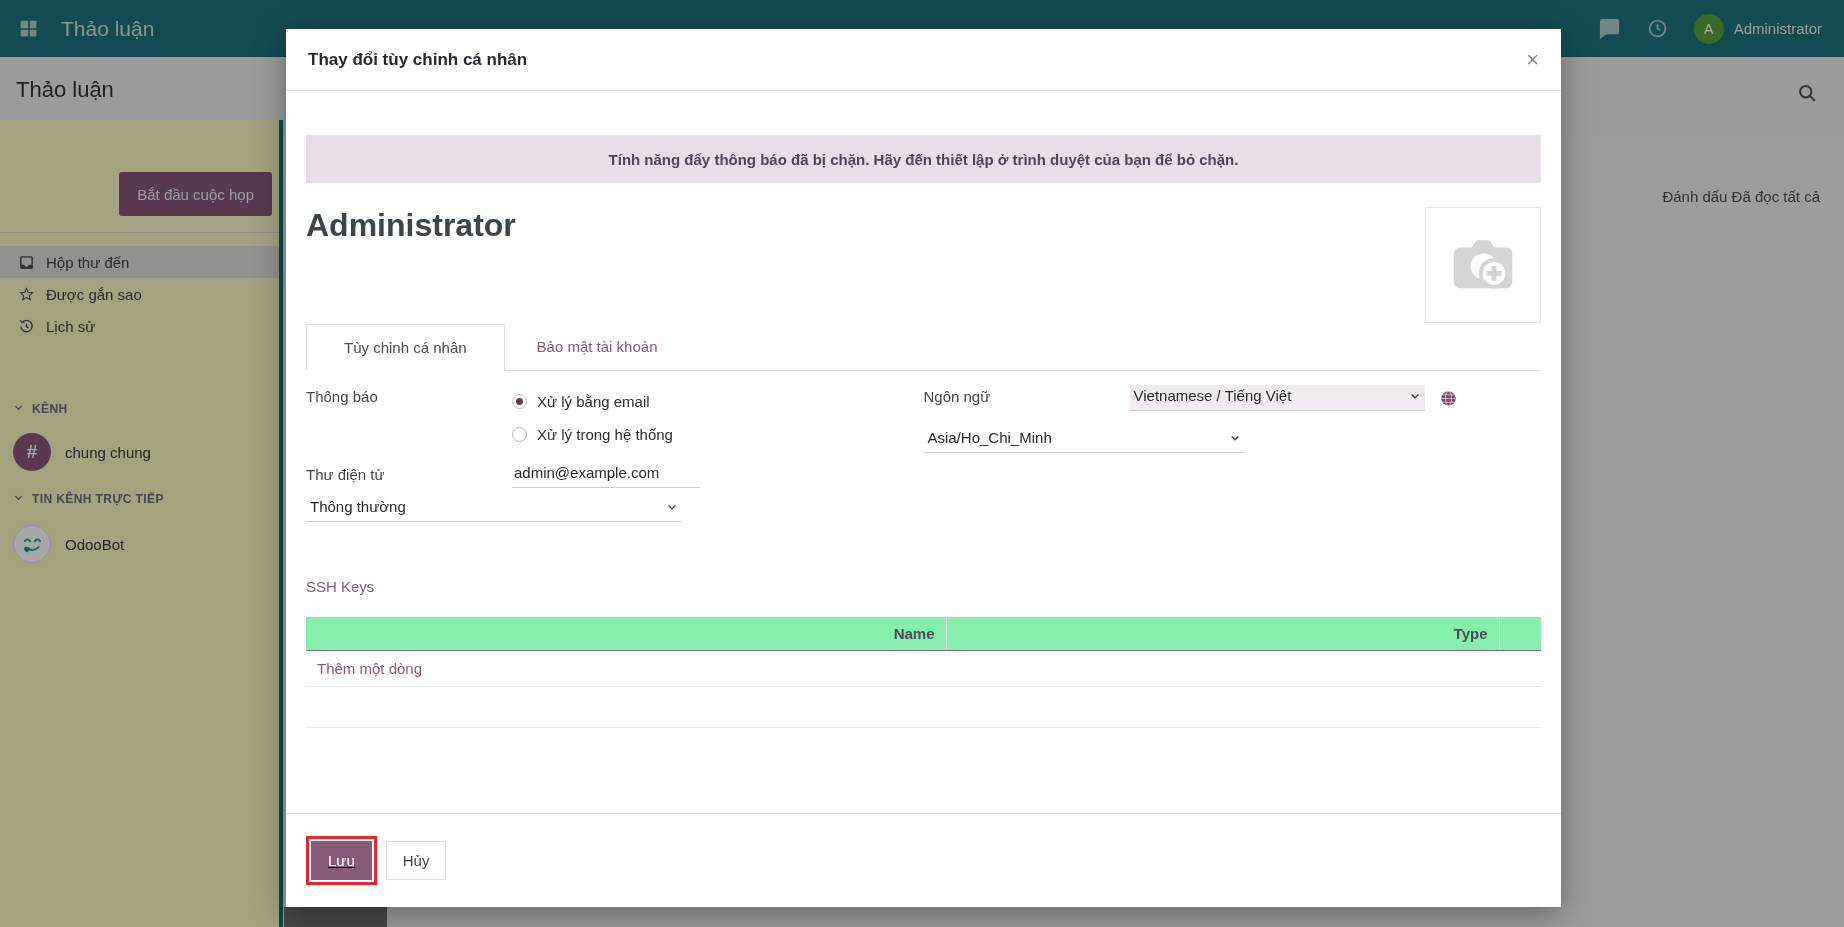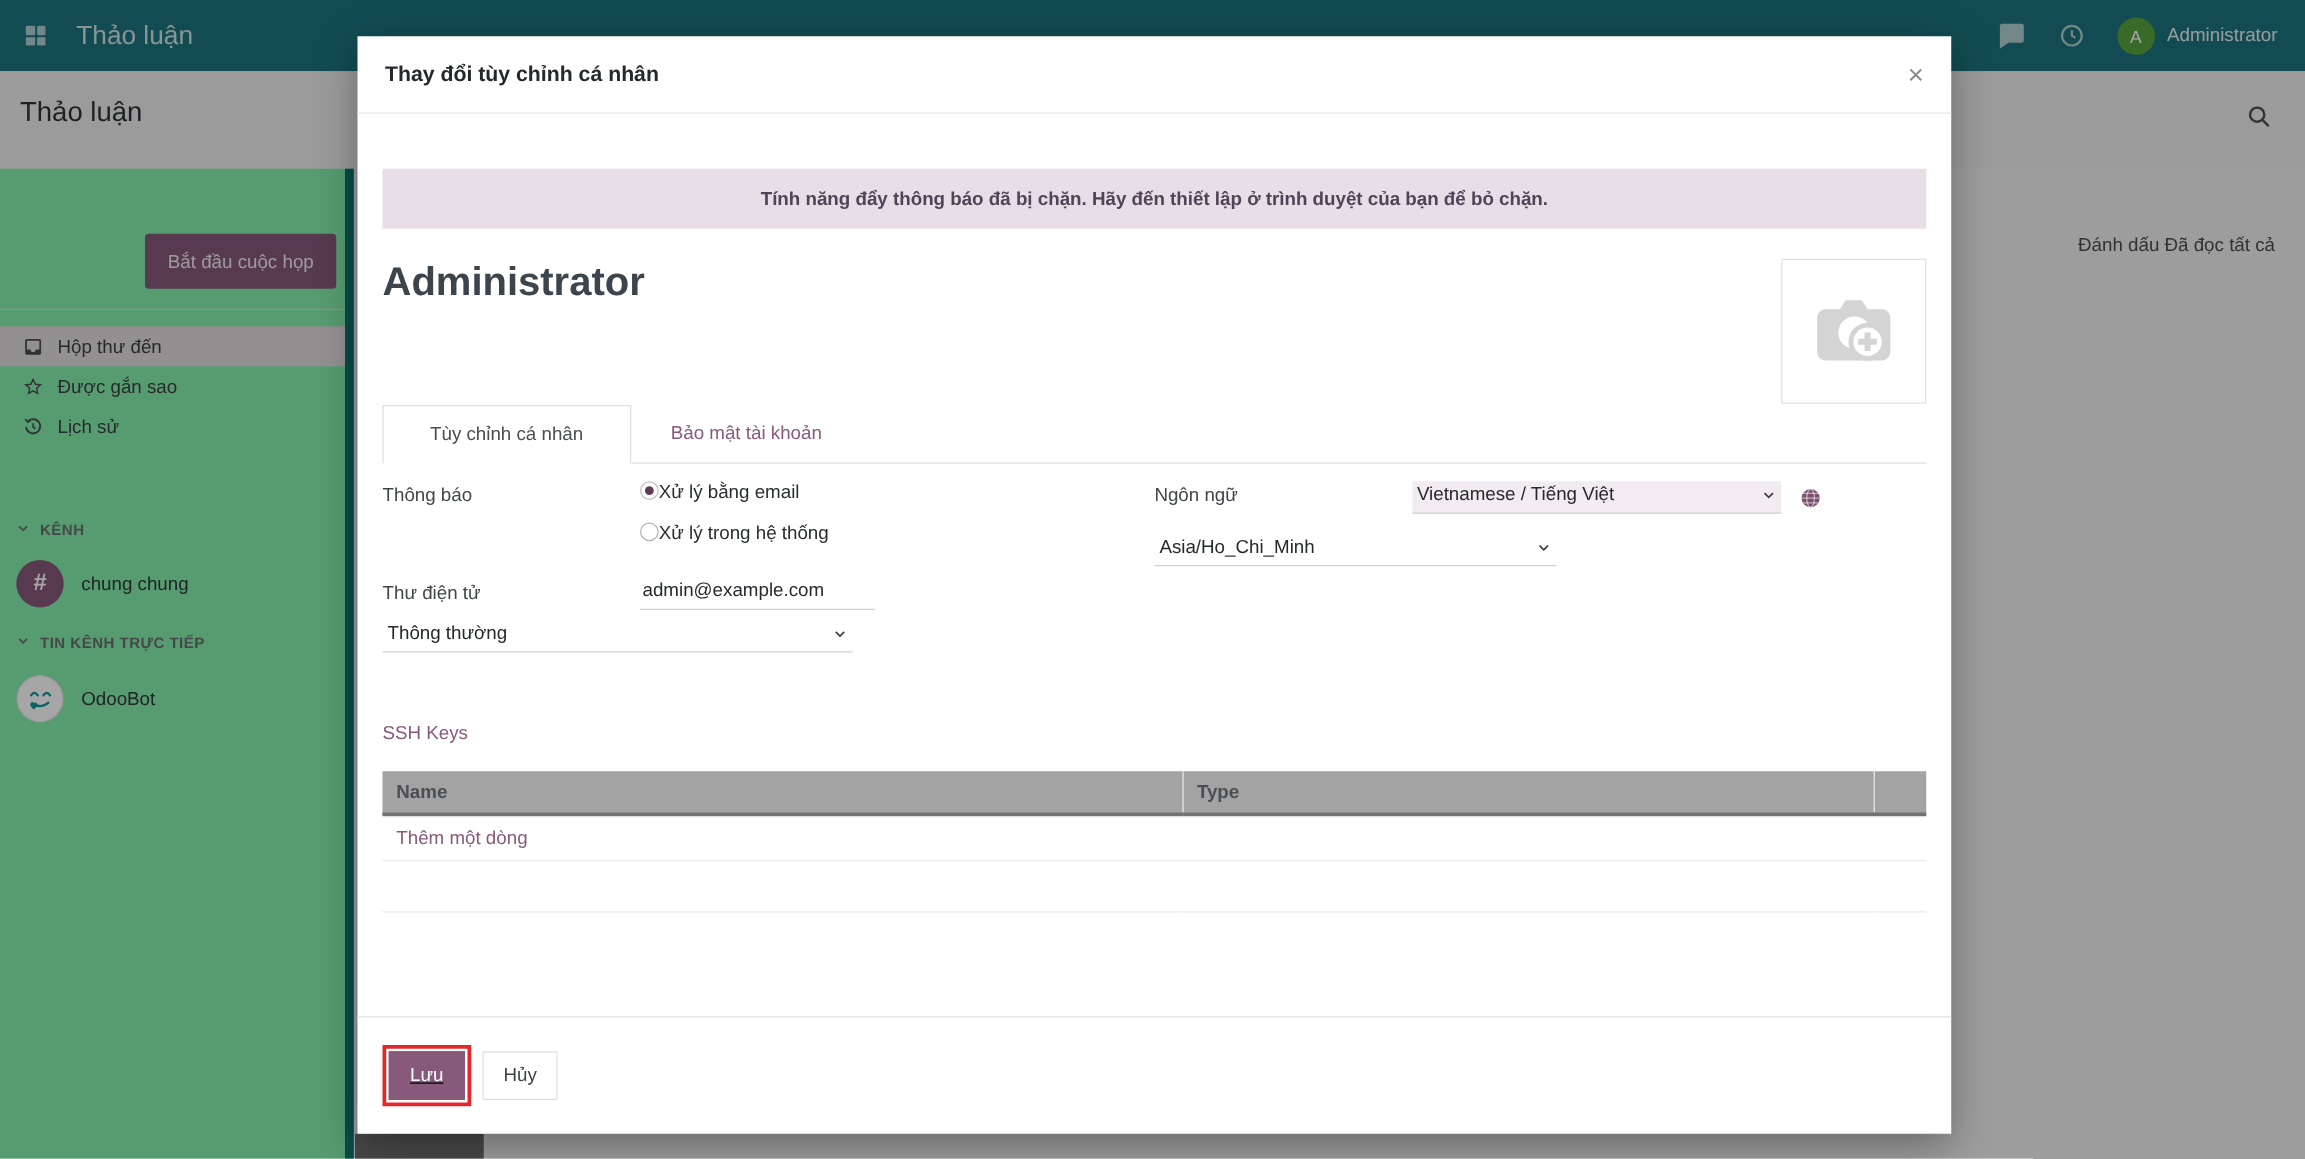--- a/index.html
+++ b/index.html
@@ -24,22 +24,22 @@
     width:30px; height:30px; border-radius:50%; background:#58a33d;
     color:#fff; font-size:14px; display:flex; align-items:center; justify-content:center;
   }
   .user-name { font-size:15px; color:rgba(255,255,255,.9); }
 
   .control-row { position:absolute; top:57px; left:0; right:0; height:78px; background:#f0efef; }
   .breadcrumb { position:absolute; left:16px; top:20px; font-size:22px; font-weight:400; color:#2e3237; }
   .search-btn { position:absolute; right:26px; top:26px; color:#4c4f54; }
 
   .sidebar {
-    position:absolute; top:135px; left:0; width:283px; bottom:0;
-    background:#86efac; border-right:7px solid #0f766e;
+    position:absolute; top:120px; left:0; width:283px; bottom:0;
+    background:#fef9c3; border-right:4px solid #0f766e;
   }
   .main-area { position:absolute; top:135px; left:284px; right:0; bottom:0; background:#f2f1f1; }
   .mark-read { position:absolute; top:53px; right:24px; font-size:15px; color:#4a4d52; }
   .dark-strip { position:absolute; left:284px; bottom:0; width:103px; height:20px; background:#6f6f6f; }
 
   .start-meeting {
     position:absolute; top:52px; right:7px; height:44px; padding:0 18px;
     background:#875A7B; color:#f3ecf1; border:none; border-radius:3px; font-size:15px;
     font-family:inherit;
   }
@@ -81,41 +81,41 @@
   .tabs { display:flex; align-items:flex-end; border-bottom:1px solid #dde0e3; margin-top:0; }
   .tab { height:47px; display:flex; align-items:center; font-size:15px; }
   .tab.active { padding:0 37px; border:1px solid #dde0e3; border-bottom:1px solid #fff; margin-bottom:-1px;
                 color:#4a4d52; background:#fff; }
   .tab.link { padding:0 32px; color:#875A7B; }
 
   .form { margin-top:14px; display:flex; }
   .fcol { width:50%; }
   .frow { display:flex; }
   .flabel { flex:0 0 206px; font-size:15px; color:#42464b; padding-top:3px; }
-  .radio-line { height:33px; display:flex; gap:0; }
+  .radio-line { height:33px; display:flex; align-items:center; gap:10px; }
   .radio { width:15px; height:15px; border-radius:50%; border:1px solid #b5b5b5; background:#fff;
            display:flex; align-items:center; justify-content:center; }
   .radio.checked { border-color:#c7bcc4; }
   .radio.checked::after { content:""; width:7px; height:7px; border-radius:50%; background:#5e3b55; }
   .radio-text { font-size:15px; color:#2a2d31; }
   .text-input { width:188px; border:none; border-bottom:1px solid #d0d0d0; background:transparent;
                 font-size:15px; color:#26292d; padding:1px 2px 6px; font-family:inherit; }
   .select { border-bottom:1px solid #cfcfcf; display:flex; align-items:center;
             font-size:15px; color:#26292d; padding:2px 4px 6px; }
   .select .chev { margin-left:auto; color:#3a3d41; display:flex; }
   .sel-chatter { width:376px; margin-top:8px; }
   .sel-lang { width:295px; background:#f2ebf2; }
   .sel-tz { width:321px; margin-top:16px; }
   .email-row { margin-top:12px; }
   .globe { margin-left:15px; display:flex; align-items:center; }
 
   .ssh-heading { margin-top:56px; font-size:15px; color:#875A7B; }
   .ssh-table { margin-top:22px; width:100%; border-collapse:collapse; }
-  .ssh-table th { background:#a3a3a3; font-size:15px; font-weight:700; color:#4b4e52; text-align:left;
-                  padding:8px 11px; border-bottom:3px solid #737373; }
+  .ssh-table th { background:#86efac; font-size:15px; font-weight:700; color:#4b4e52; text-align:right;
+                  padding:8px 11px; border-bottom:1px solid #737373; }
   .ssh-table th + th { border-left:1px solid #e0e0e0; }
   .ssh-table .col-name { width:640px; }
   .ssh-table .col-action { width:42px; }
   .ssh-table td { font-size:15px; color:#2b2e32; padding:10px 11px; background:#fbfbfb; border-bottom:1px solid #e9e9e9; }
   .ssh-table .add-line td { background:#fff; color:#875A7B; padding:9px 11px; }
   .ssh-table .empty-row td { background:#fff; height:41px; padding:0; }
   .trash-btn { background:none; border:none; display:flex; margin-left:auto; color:#44474b; cursor:default; }
 
   .modal-footer { flex:0 0 94px; border-top:1px solid #dee2e6; display:flex; align-items:center; padding:0 20px; }
   .red-annot { border:3px solid #e0282d; padding:2px; display:inline-flex;text-decoration:underline; }

